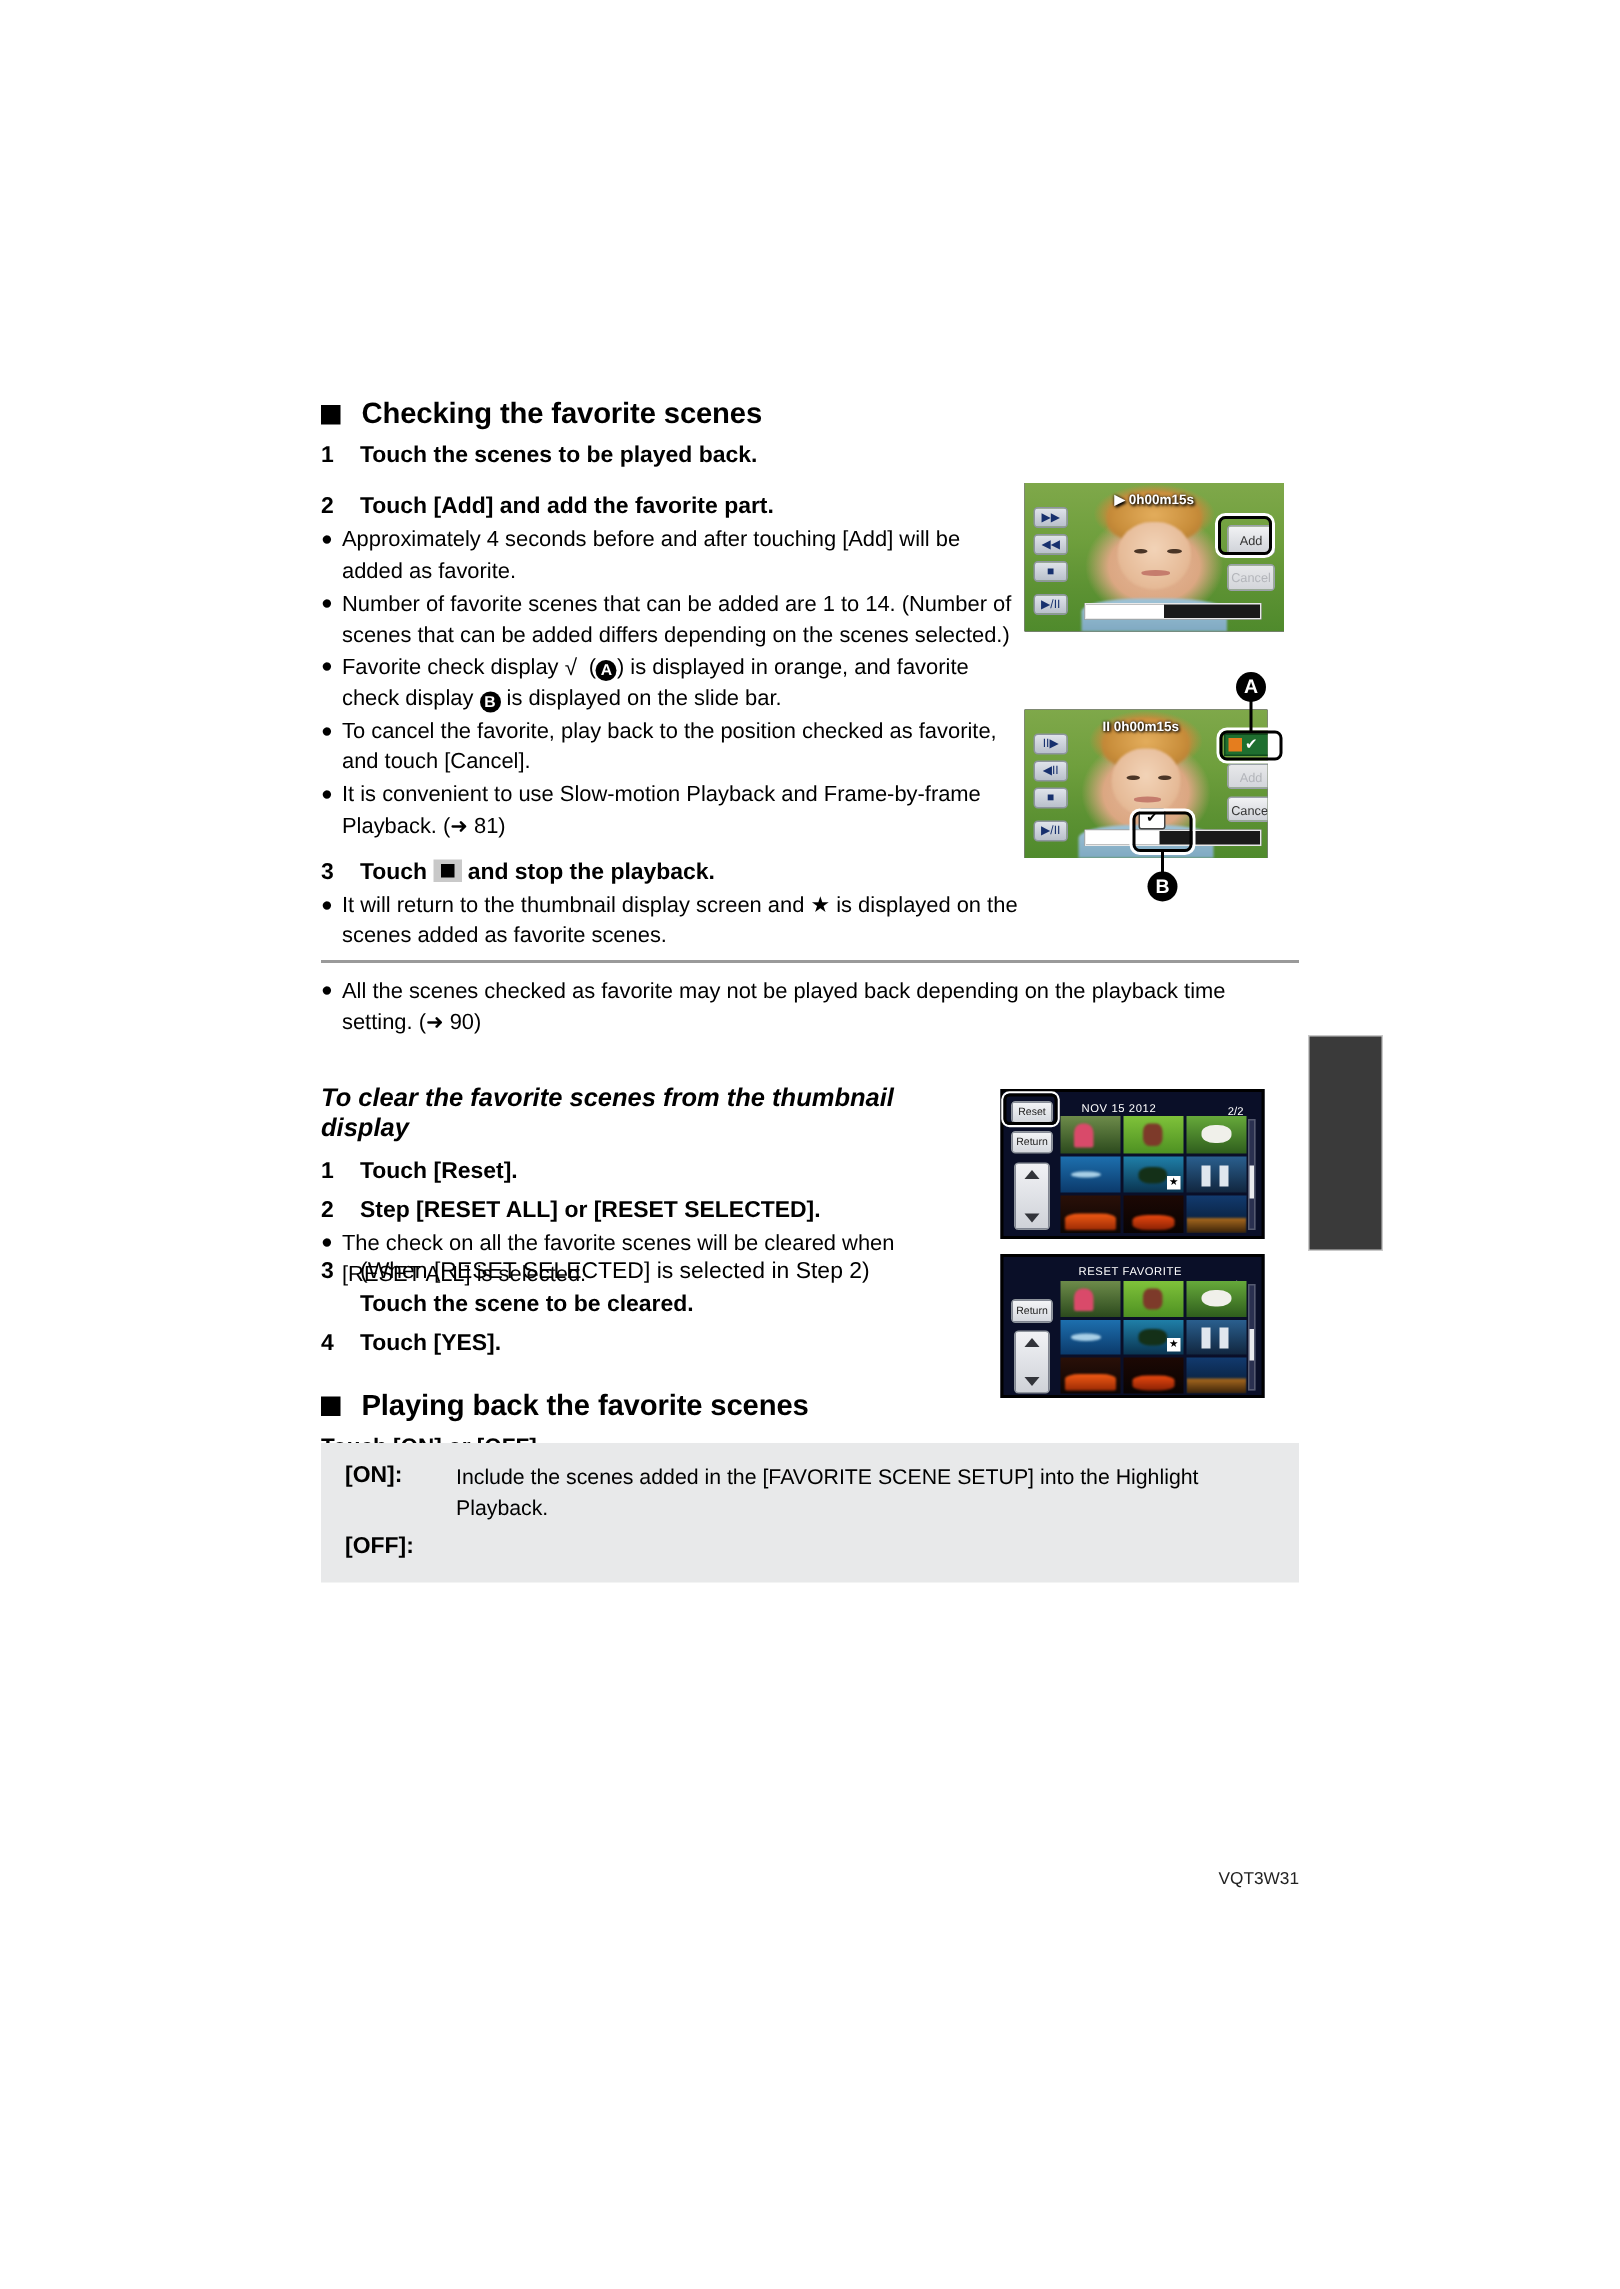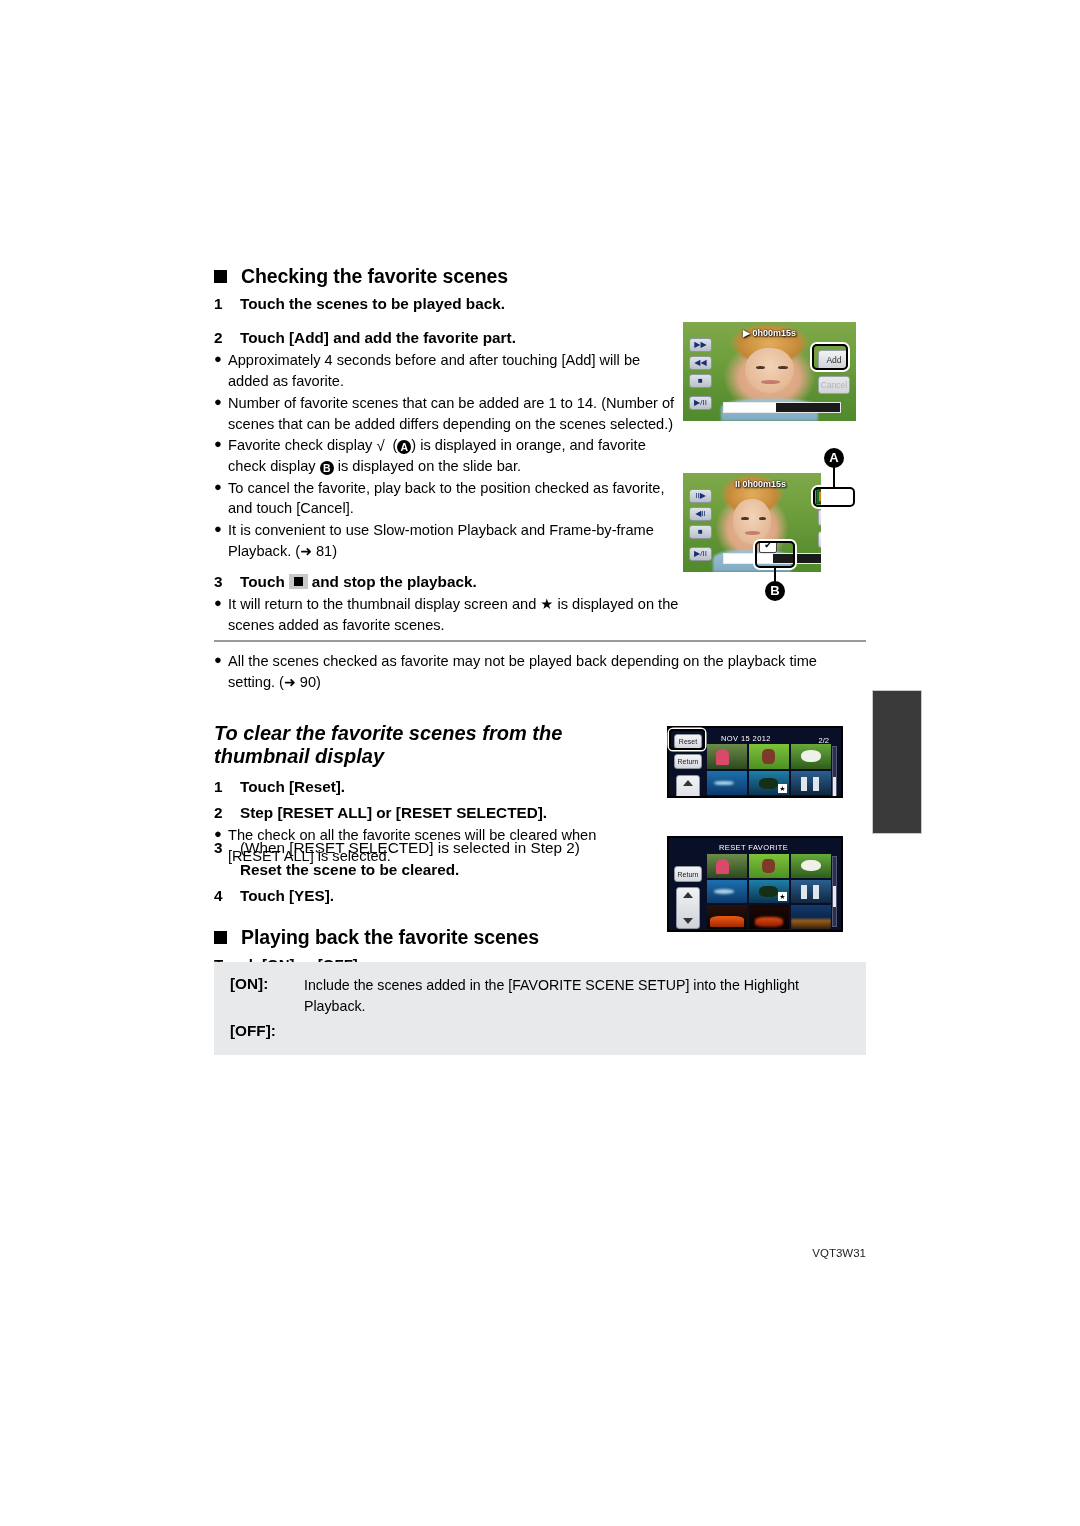--- a/index.html
+++ b/index.html
@@ -128,21 +128,21 @@
     top: 650px;
     width: 650px;
   }
   .col-low {
     position: absolute;
     left: 214px;
     top: 700px;
     width: 430px;
   }
   .ital-head {
-    font-size: 20px;
+    font-size: 17px;
     font-weight: bold;
     font-style: italic;
     margin-top: 22px;
     margin-bottom: 8px;
   }
   .col-low2 {
     position: absolute;
     left: 214px;
     top: 833px;
     width: 450px;
@@ -513,21 +513,21 @@
       <span class="dot">●</span>
       <span class="body">The check on all the favorite scenes will be cleared when [RESET ALL] is selected.</span>
     </div>
   </div>
 
   <div class="col-low2">
     <div class="step" style="font-weight:normal">
       <span class="num" style="font-weight:bold">3</span>
       <span class="body">
         <span style="font-weight:normal">(When [RESET SELECTED] is selected in Step 2)</span><br>
-        <span style="font-weight:bold">Reset the scene to be cleared.</span>
+        <span style="font-weight:bold">Touch the scene to be cleared.</span>
       </span>
     </div>
     <div class="step">
       <span class="num">4</span>
       <span class="body">Touch [YES].</span>
     </div>
 
     <div class="h2" style="margin-top:18px">
       <span class="sq"></span>
       <span>Playing back the favorite scenes</span>
@@ -568,21 +568,21 @@
 
     <div class="btn-rt" style="left:135px; top:28px; width:32px; height:20px;">Add</div>
     <div class="btn-rt dim" style="left:135px; top:54px; width:32px; height:18px;">Cancel</div>
 
     <div class="slidebar" style="left:40px; bottom:8px; width:118px; height:11px;">
       <div class="fill" style="width:45%;"></div>
     </div>
   </div>
   <div class="hl-box" style="left:812px; top:344px; width:36px; height:26px;"></div>
 
-  <div class="cam" style="left:683px; top:473px; width:138px; height:99px;">
+  <div class="cam" style="left:683px; top:473px; width:162px; height:99px;">
     <div class="vid"></div>
     <div class="hair"></div>
     <div class="face"></div>
     <div class="eye" style="left:42%; top:44%;"></div>
     <div class="eye" style="left:55%; top:44%;"></div>
     <div class="mouth"></div>
     <div class="shirt"></div>
 
     <div class="timecode" style="left:52px; top:6px;">
       <span>II</span>
@@ -610,21 +610,21 @@
   </div>
 
   <div class="hl-box" style="left:813px; top:487px; width:42px; height:20px;"></div>
   <div class="callout-line" style="left:833px; top:460px; height:28px;"></div>
   <div class="callout-circ" style="left:824px; top:448px;">A</div>
 
   <div class="hl-box" style="left:755px; top:541px; width:40px; height:27px;"></div>
   <div class="callout-line" style="left:774px; top:566px; height:18px;"></div>
   <div class="callout-circ" style="left:765px; top:581px;">B</div>
 
-  <div class="thumbscreen" style="left:667px; top:726px; width:176px; height:72px;">
+  <div class="thumbscreen" style="left:667px; top:726px; width:176px; height:100px;">
 
     <div class="ts-title" style="left:52px; top:6px;">NOV 15 2012</div>
     <div class="ts-page" style="right:12px; top:8px;">2/2</div>
 
     <div class="ts-btn" style="left:5px; top:6px; width:28px; height:15px;">Reset</div>
     <div class="ts-btn" style="left:5px; top:26px; width:28px; height:15px;">Return</div>
     <div class="ts-scroll" style="left:7px; top:47px; width:24px; height:45px;">
       <span class="ar up"></span>
       <span class="ar dn"></span>
     </div>

